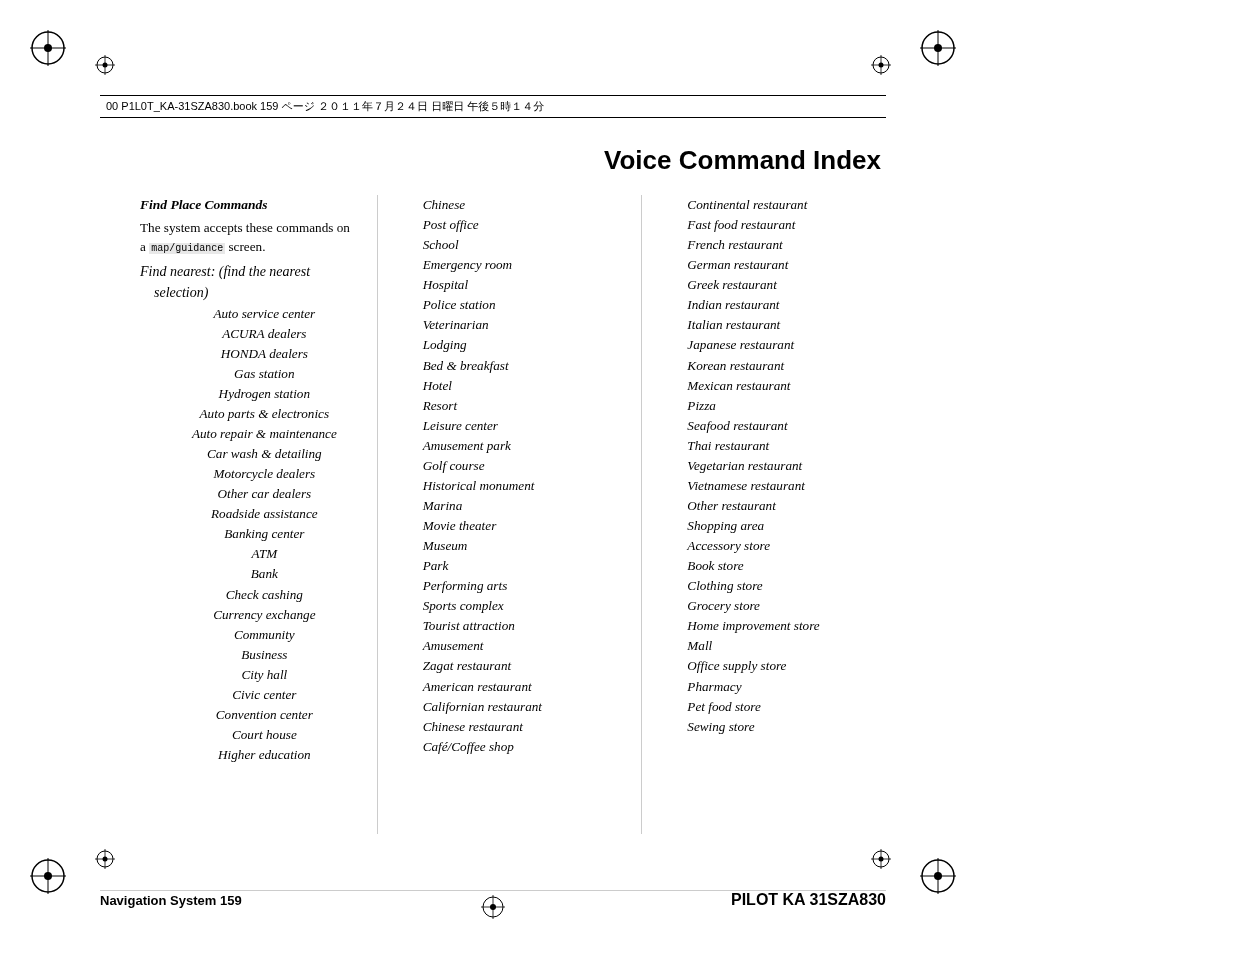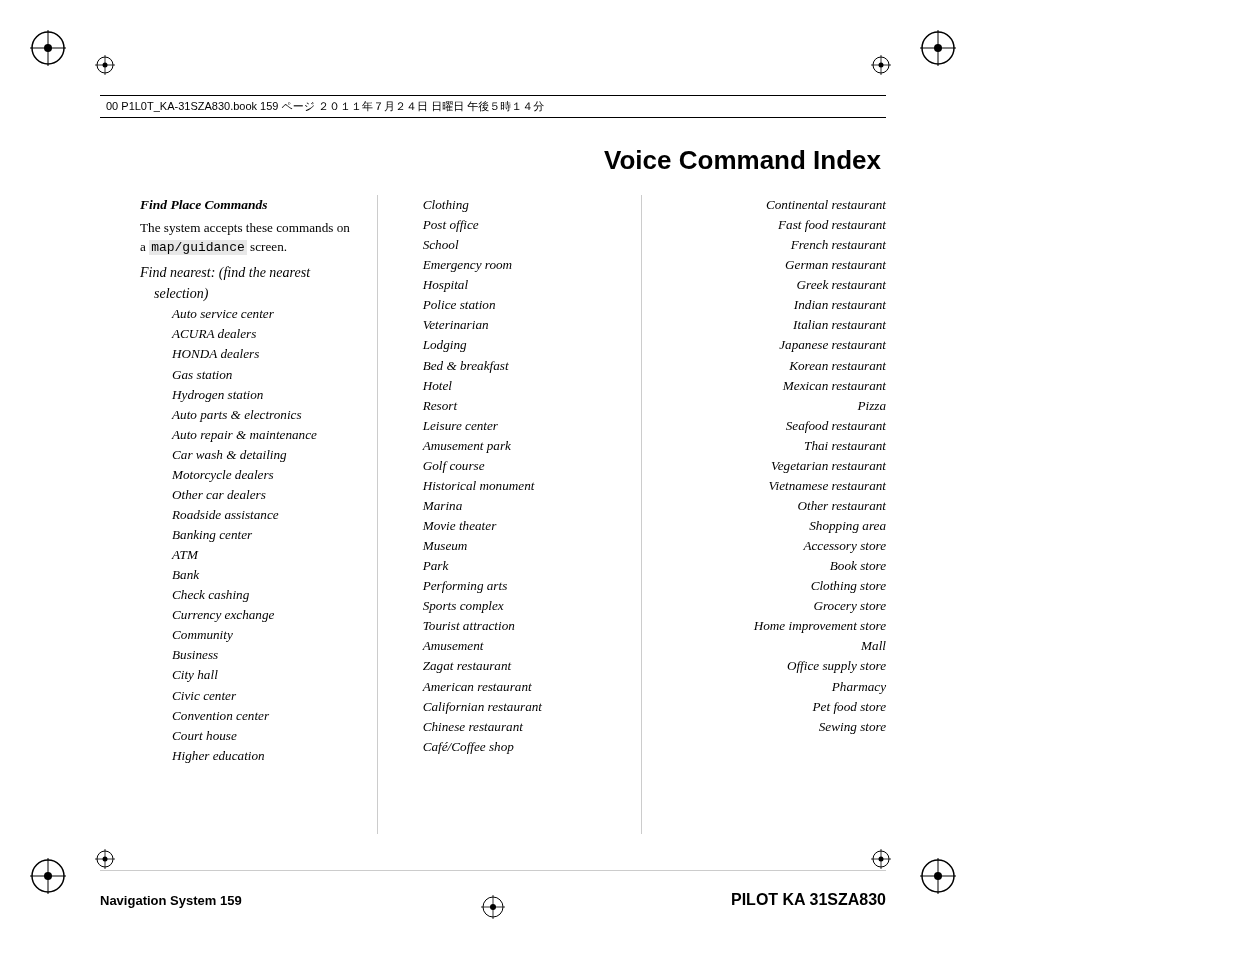--- a/index.html
+++ b/index.html
@@ -63,21 +63,20 @@
       flex: 1;
       padding-right: 20px;
       border-right: 1px solid #ccc;
       font-size: 13.2px;
       line-height: 1.52;
     }
 
     .column:last-child {
       border-right: none;
       padding-right: 0;
-      text-align: right;
     }
 
     .column:not(:first-child) {
       padding-left: 20px;
     }
 
     .section-title {
       font-style: italic;
       font-weight: bold;
       font-size: 13.5px;
@@ -86,21 +85,21 @@
 
     .intro-text {
       font-size: 13.2px;
       margin-bottom: 4px;
       line-height: 1.5;
     }
 
     .map-code {
       font-family: 'Courier New', monospace;
       font-weight: normal;
-      font-size: 13px;
+      font-size: 10px;
       background: #e8e8e8;
       padding: 0 2px;
     }
 
     .subsection-label {
       font-style: italic;
       font-size: 14px;
       margin-top: 3px;
     }
 
@@ -109,20 +108,21 @@
       font-size: 13.2px;
       padding-left: 18px;
       line-height: 1.52;
     }
 
     .item-indent2 {
       font-style: italic;
       font-size: 13.2px;
       padding-left: 32px;
       line-height: 1.52;
+      text-align: center;
     }
 
     
     .reg-mark {
       position: absolute;
       width: 36px;
       height: 36px;
     }
 
     .reg-mark svg {
@@ -148,21 +148,21 @@
     
     .footer {
       position: absolute;
       bottom: 45px;
       left: 100px;
       right: 100px;
       display: flex;
       justify-content: space-between;
       align-items: center;
       border-top: 1px solid #ccc;
-      padding-top: 20px;
+      padding-top: 0;
     }
 
     .footer-left {
       font-size: 13px;
       font-family: Arial, sans-serif;
       font-weight: bold;
     }
 
     .footer-right {
       font-size: 16px;
@@ -296,21 +296,21 @@
           <div class="item-indent2">City hall</div>
           <div class="item-indent2">Civic center</div>
           <div class="item-indent2">Convention center</div>
           <div class="item-indent2">Court house</div>
           <div class="item-indent2">Higher education</div>
         </div>
     </div>
 
     <div class="column">
       <div id="col2-items">
-          <div class="item">Clothing</div>
+          <div class="item">Chinese</div>
           <div class="item">Post office</div>
           <div class="item">School</div>
           <div class="item">Emergency room</div>
           <div class="item">Hospital</div>
           <div class="item">Police station</div>
           <div class="item">Veterinarian</div>
           <div class="item">Lodging</div>
           <div class="item">Bed &amp; breakfast</div>
           <div class="item">Hotel</div>
           <div class="item">Resort</div>

